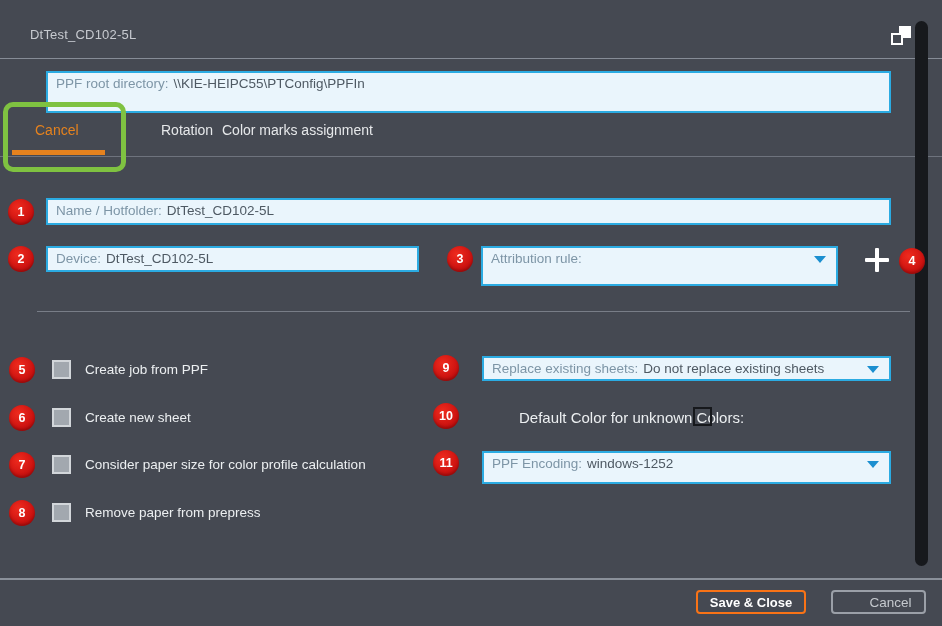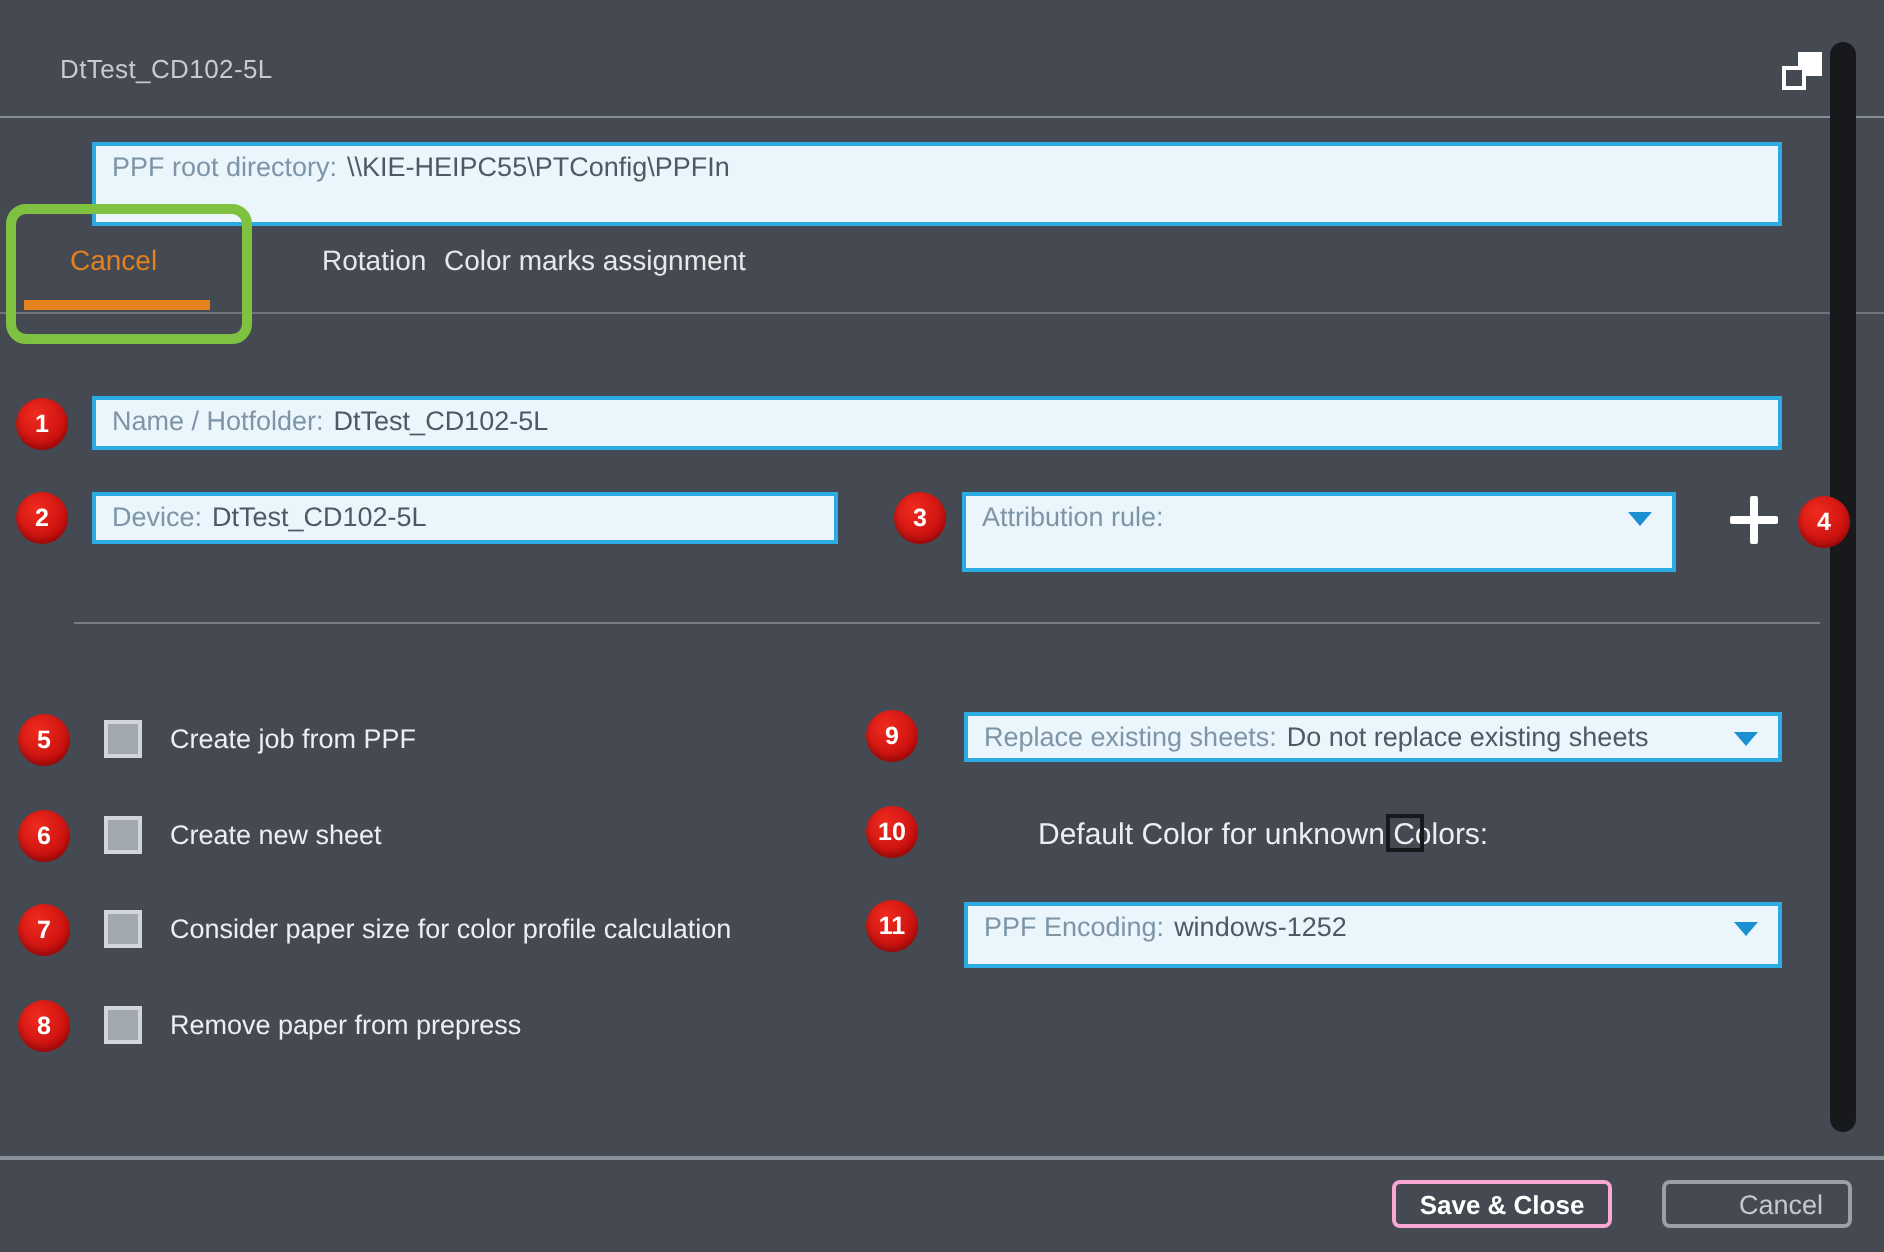--- a/index.html
+++ b/index.html
@@ -62,21 +62,21 @@
   .swatch{position:absolute;left:693px;top:407px;width:15px;height:15px;border:2px solid #16181c;cursor:pointer;}
 
   
   .plus{position:absolute;left:865px;top:248px;width:24px;height:24px;cursor:pointer;z-index:4;}
   .plus::before{content:"";position:absolute;left:0;top:10px;width:24px;height:4px;background:#fff;border-radius:1px;}
   .plus::after{content:"";position:absolute;left:10px;top:0;width:4px;height:24px;background:#fff;border-radius:1px;}
 
   
   .btn{position:absolute;top:590px;height:24px;border-radius:4px;box-sizing:border-box;background:transparent;
        display:flex;align-items:center;justify-content:center;cursor:pointer;}
-  .btn-save{left:696px;width:110px;border:2px solid #f9a8d4;color:#ffffff;font-weight:bold;font-size:13px;}
+  .btn-save{left:696px;width:110px;border:2px solid #f97316;color:#ffffff;font-weight:bold;font-size:13px;}
   .btn-cancel{left:831px;width:95px;border:2px solid #9ba0a8;color:#c5c9ce;font-size:13.5px;padding-left:24px;}
 
   
   .scrollbar{position:absolute;left:915px;top:21px;width:13px;height:545px;background:#17191d;
              border-radius:7px;z-index:3;cursor:pointer;}
 </style>
 </head>
 <body>
 
 <div class="dialog">

